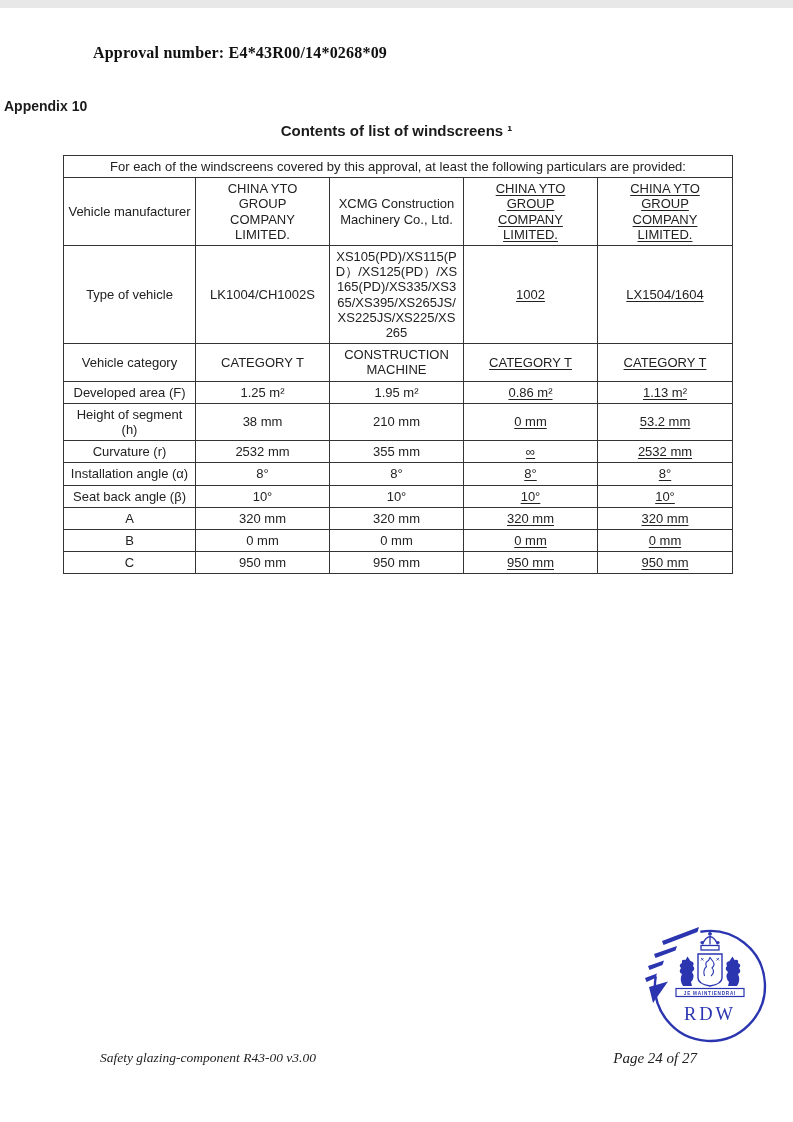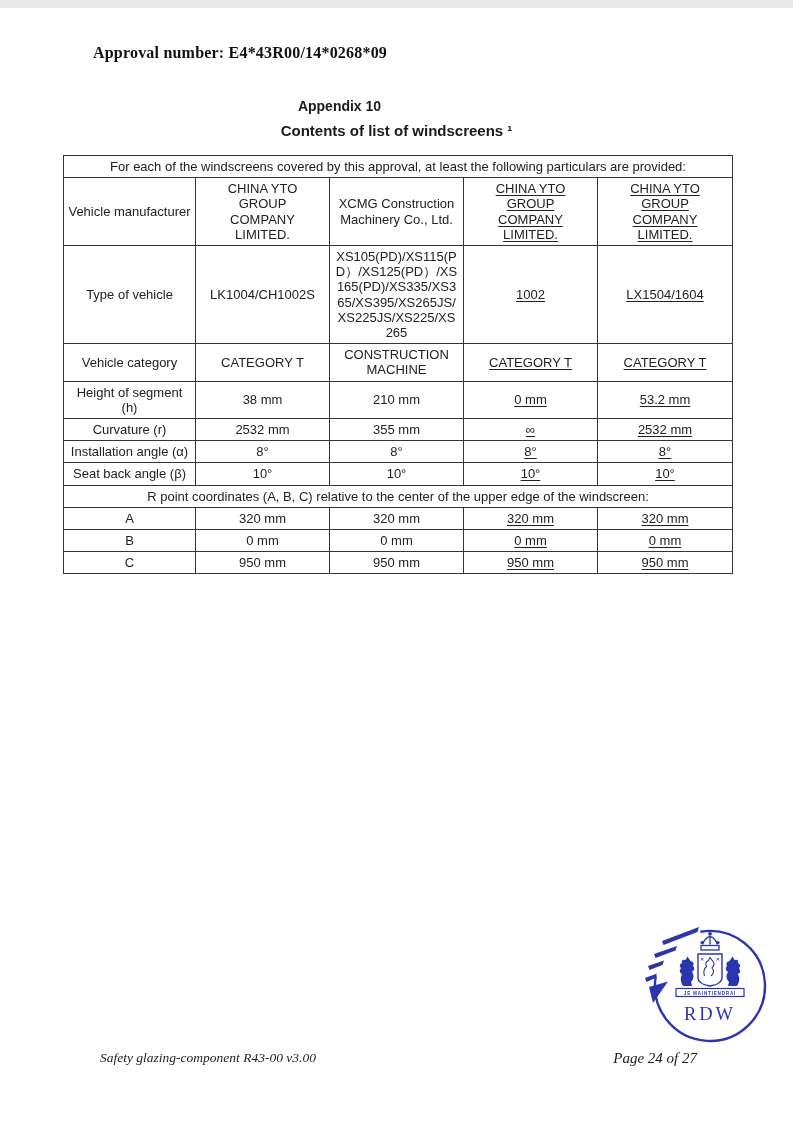--- a/index.html
+++ b/index.html
@@ -7,21 +7,21 @@
     position:relative;width:793px;height:1122px;background:#ffffff;
     margin:8px auto;overflow:hidden;
     font-family:"Liberation Sans",sans-serif;color:#1d1d1d;
   }
   .approval{
     position:absolute;left:93px;top:36px;
     font-family:"Liberation Serif",serif;font-weight:bold;font-size:16px;
     letter-spacing:.2px;color:#111;
   }
   .title-appendix{
-    position:absolute;left:16px;top:90px;width:647px;text-align:center;
+    position:absolute;left:4px;top:90px;width:647px;
     font-weight:bold;font-size:14px;color:#1b1b1b;
   }
   .title-sub{
     position:absolute;left:0;top:114px;width:793px;text-align:center;
     font-weight:bold;font-size:15px;color:#1b1b1b;
   }
   table.ws{
     position:absolute;left:63px;top:147px;width:669px;
     border-collapse:collapse;table-layout:fixed;
     font-size:13px;line-height:1.17;color:#222;
@@ -90,20 +90,27 @@
         <td>LX1504/1604</td>
       </tr>
       <tr class="v">
         <td>Vehicle category</td>
         <td>CATEGORY T</td>
         <td>CONSTRUCTION MACHINE</td>
         <td>CATEGORY T</td>
         <td>CATEGORY T</td>
       </tr>
       <tr class="v">
+        <td>Developed area (F)</td>
+        <td>1.25 m²</td>
+        <td>1.95 m²</td>
+        <td>0.86 m²</td>
+        <td>1.13 m²</td>
+      </tr>
+      <tr class="v">
         <td>Height of segment (h)</td>
         <td>38 mm</td>
         <td>210 mm</td>
         <td>0 mm</td>
         <td>53.2 mm</td>
       </tr>
       <tr class="v">
         <td>Curvature (r)</td>
         <td>2532 mm</td>
         <td>355 mm</td>
@@ -116,23 +123,20 @@
         <td>8°</td>
         <td>8°</td>
         <td>8°</td>
       </tr>
       <tr class="v">
         <td>Seat back angle (β)</td>
         <td>10°</td>
         <td>10°</td>
         <td>10°</td>
         <td>10°</td>
-      </tr>
-      <tr>
-        <td class="span-center" colspan="5">R point coordinates (A, B, C) relative to the center of the upper edge of the windscreen:</td>
       </tr>
       <tr class="v">
         <td>A</td>
         <td>320 mm</td>
         <td>320 mm</td>
         <td>320 mm</td>
         <td>320 mm</td>
       </tr>
       <tr class="v">
         <td>B</td>

